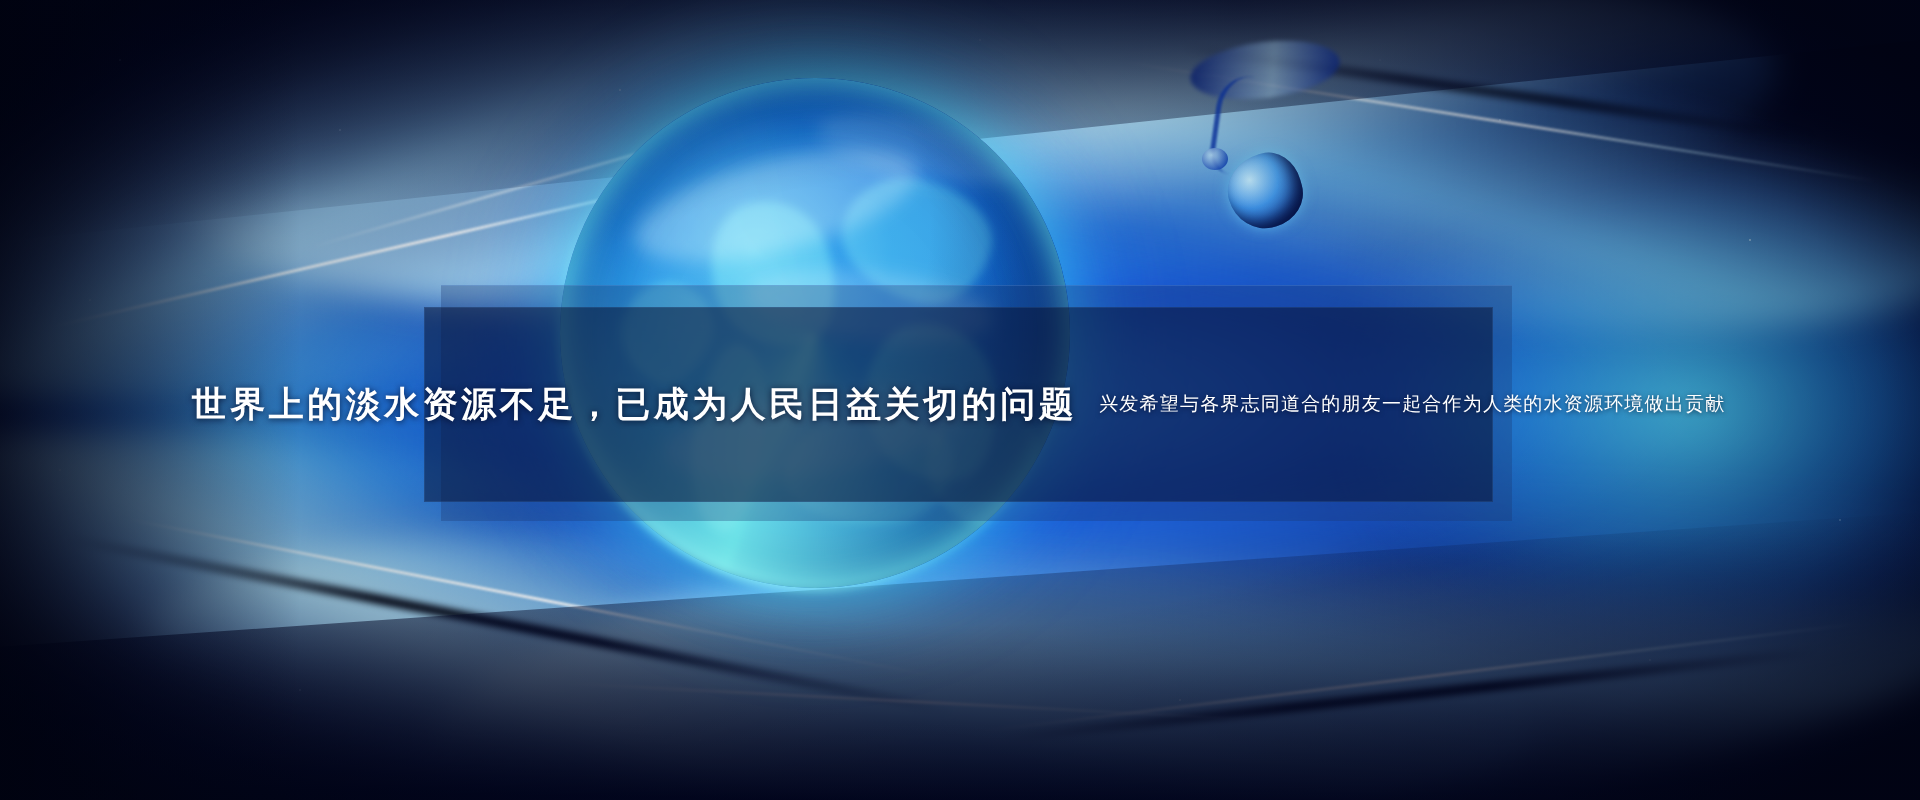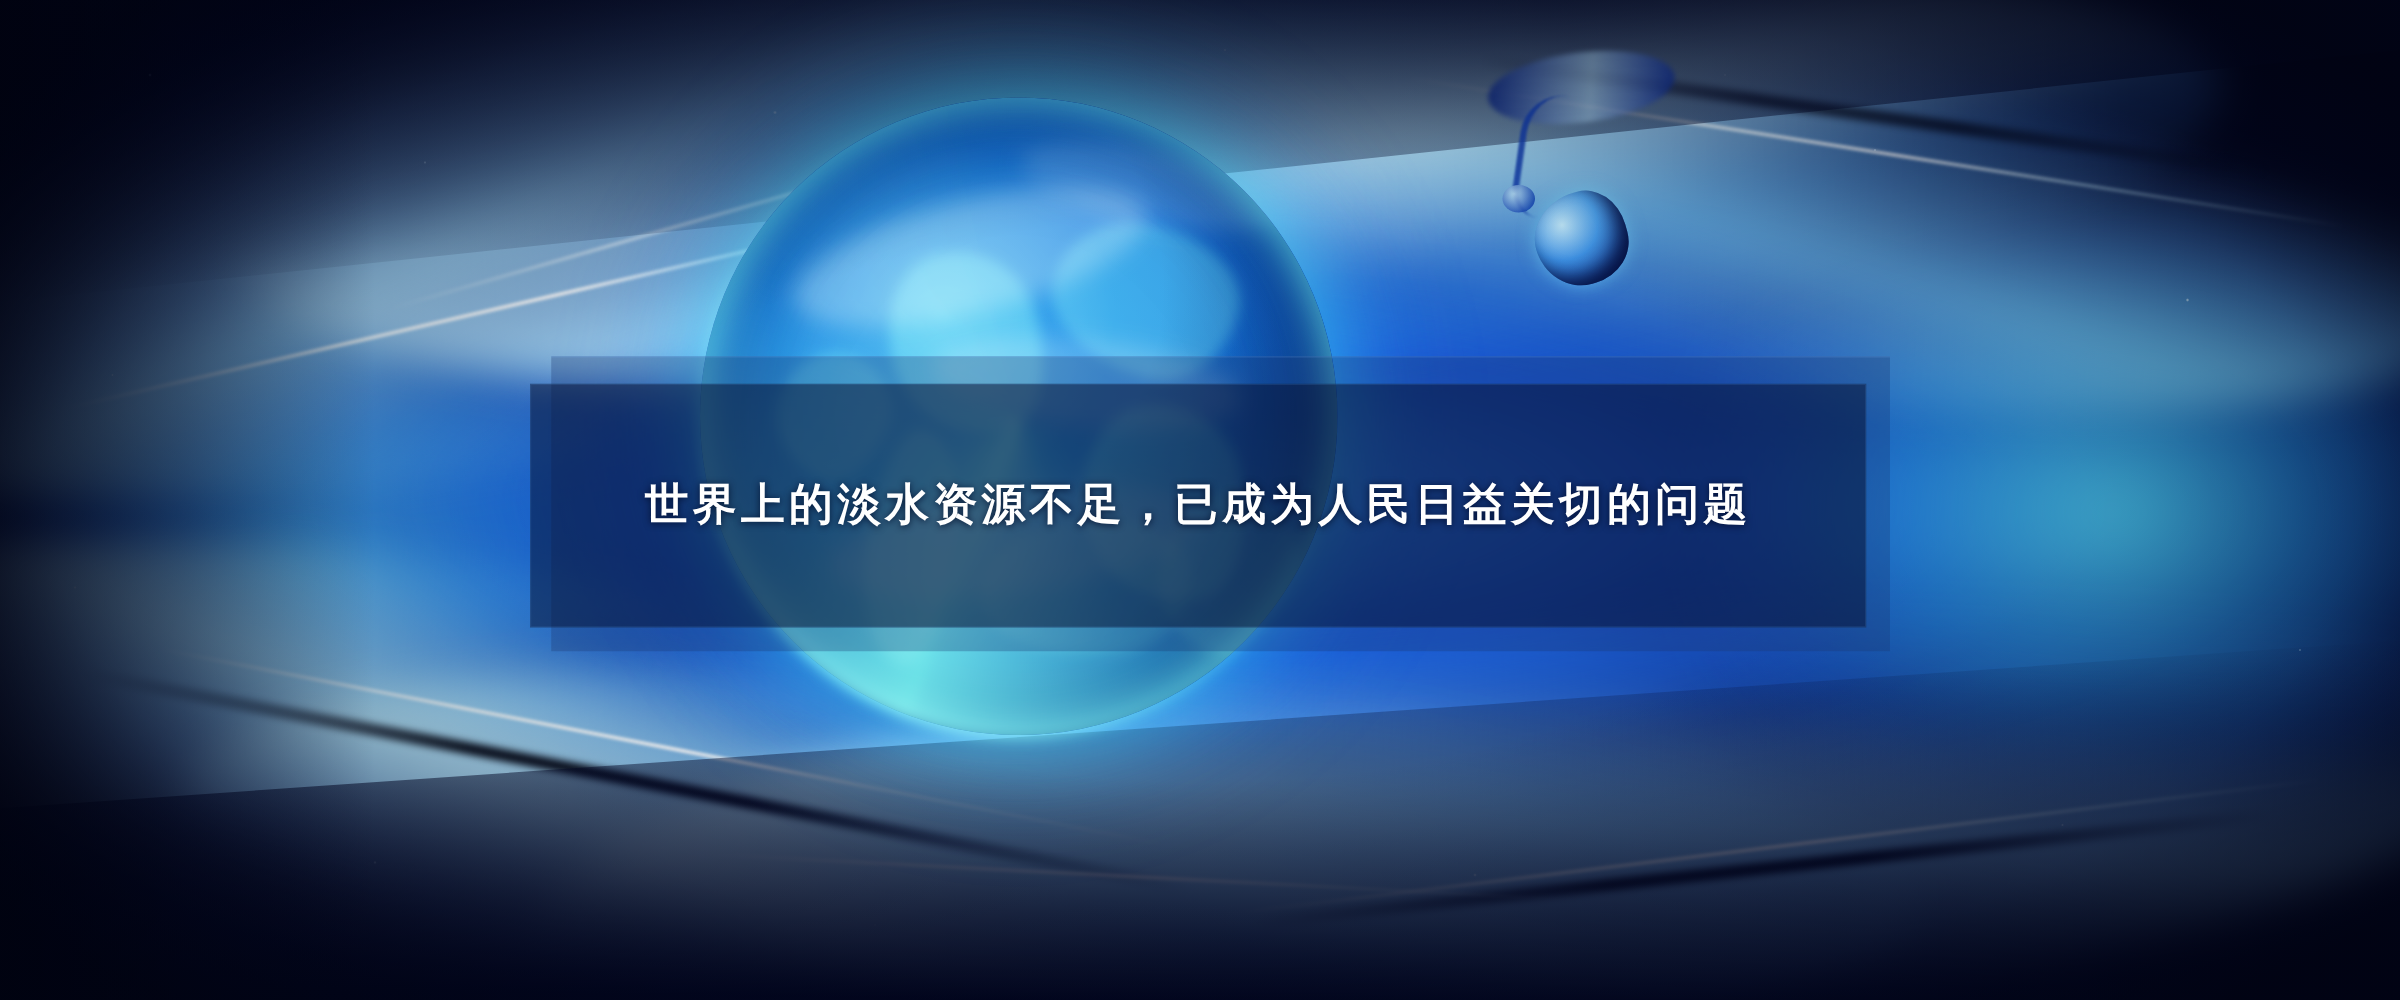--- a/index.html
+++ b/index.html
@@ -372,15 +372,16 @@
     <div class="drop-main"></div>
   </div>
 
   <div class="vignette"></div>
 
   <div class="panel-outer"></div>
   <div class="panel-inner"></div>
 
   <div class="text-block">
     <div class="headline">世界上的淡水资源不足，已成为人民日益关切的问题</div>
+    <div class="subhead">兴发希望与各界志同道合的朋友一起合作为人类的水资源环境做出贡献</div>
   </div>
 
 </div>
 
 </body></html>

